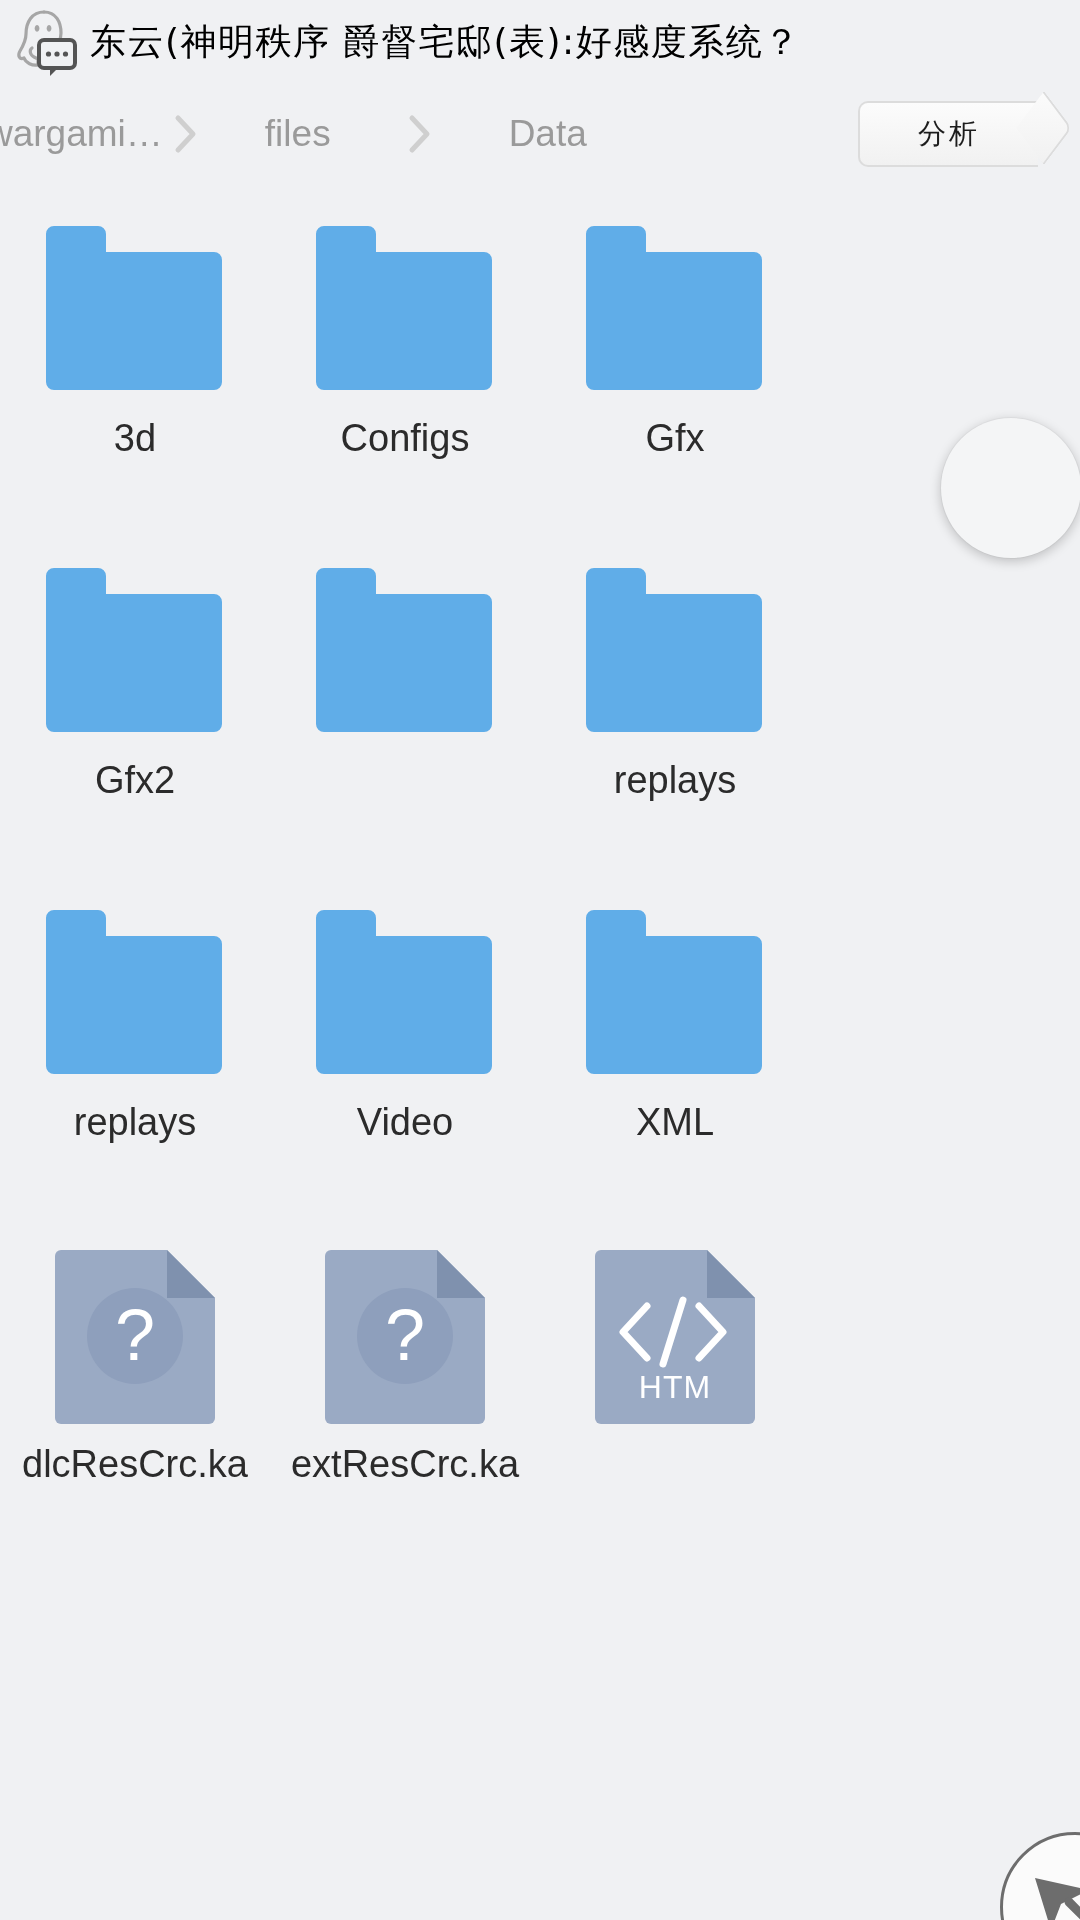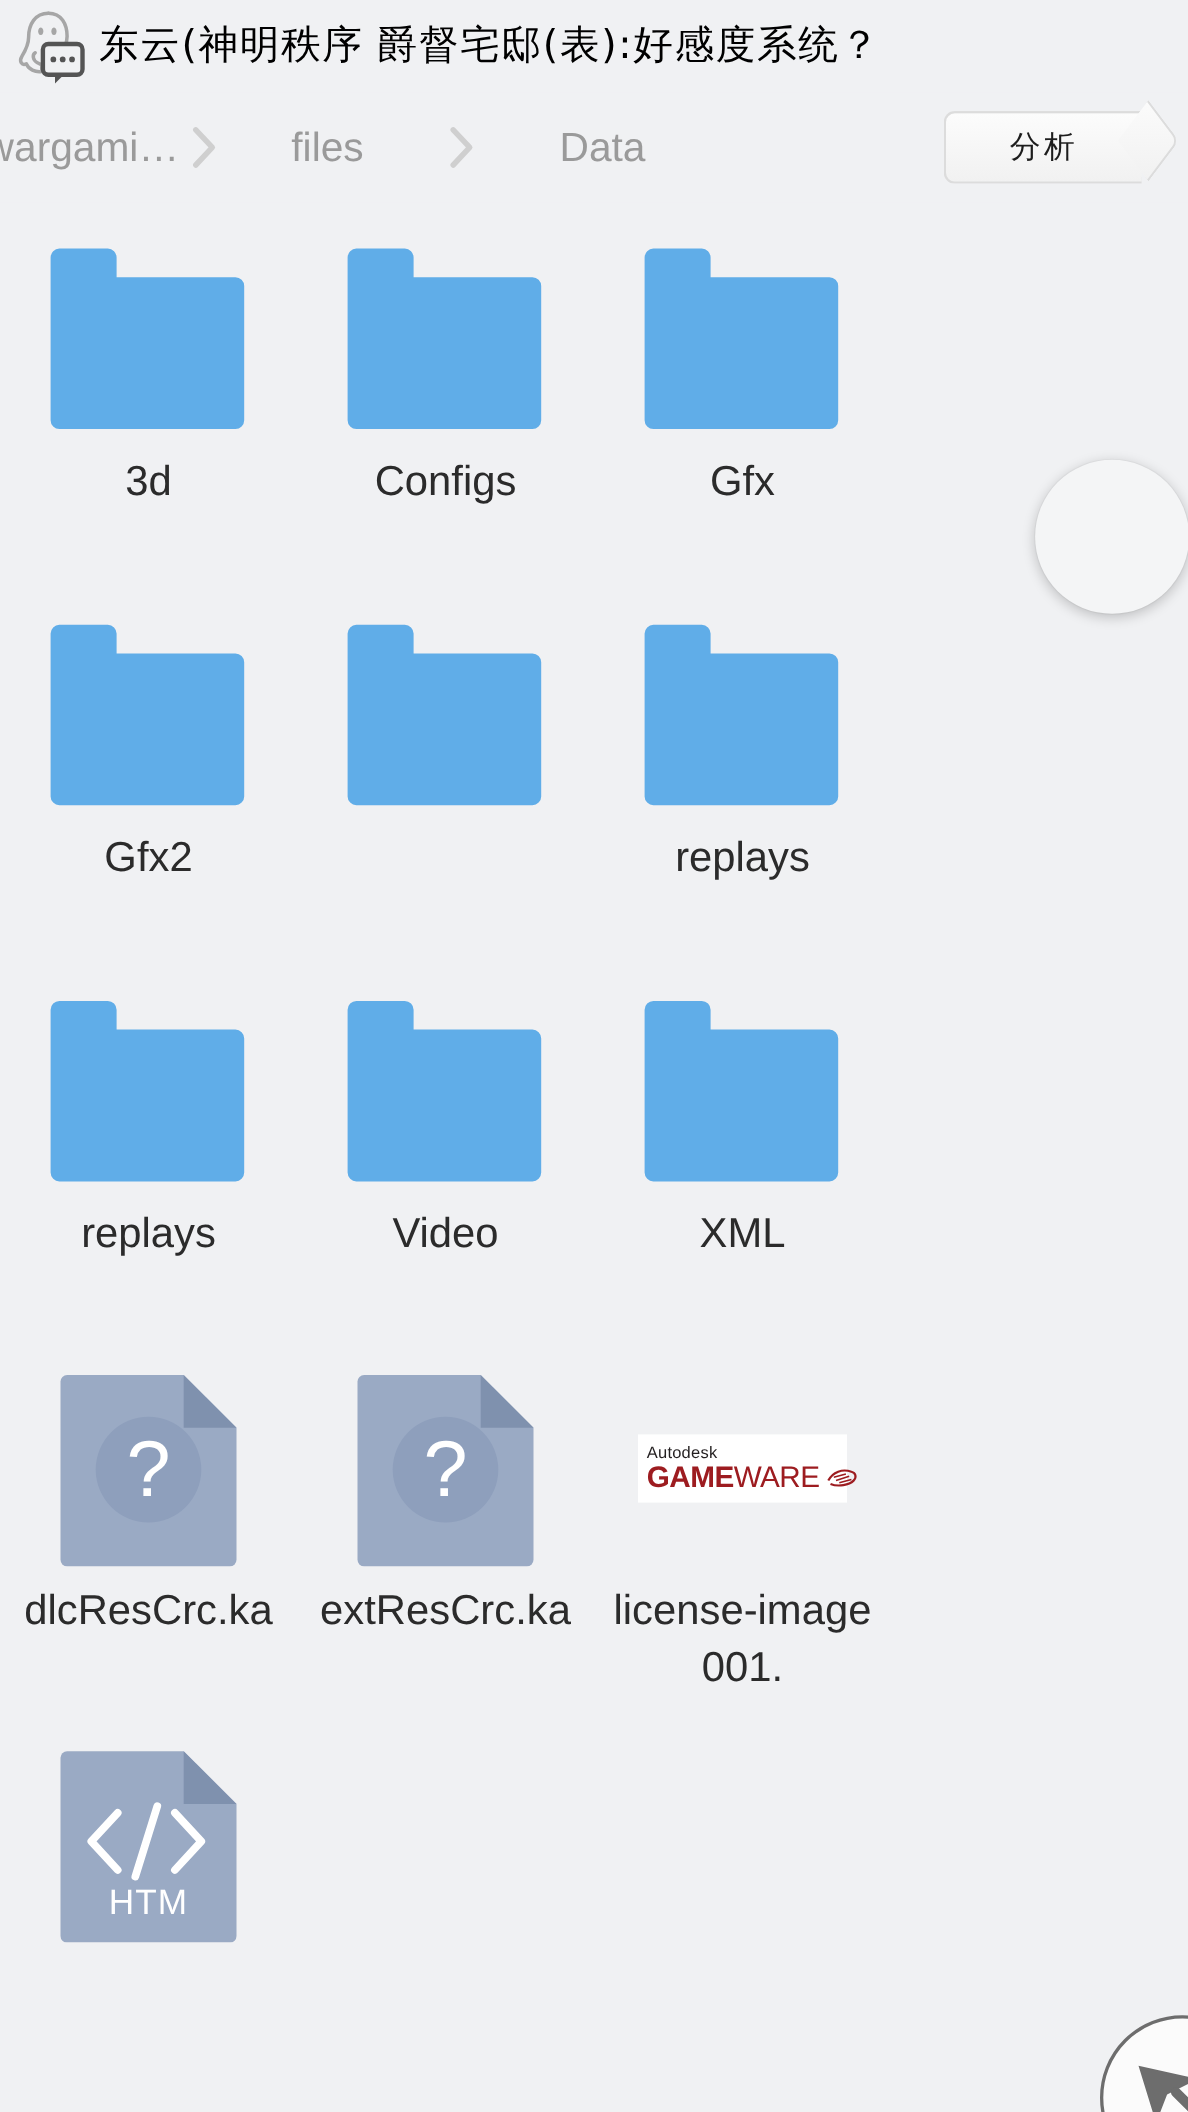--- a/index.html
+++ b/index.html
@@ -370,40 +370,20 @@
       <svg class="file-svg" viewBox="0 0 172 178" aria-hidden="true">
         <path d="M6 10 a6 6 0 0 1 6-6 h106 l48 48 v120 a6 6 0 0 1-6 6 H12 a6 6 0 0 1-6-6 Z" fill="#9aaac4"></path>
         <path d="M118 4 l48 48 h-48 Z" fill="#7f91ae"></path>
         <circle cx="86" cy="90" r="48" fill="#8e9fbc"></circle>
         <text x="86" y="114" text-anchor="middle" font-family="Liberation Sans, sans-serif" font-size="72" fill="#ffffff">?</text>
       </svg>
     </div>
     <div class="item-label">extResCrc.ka</div>
   </div>
 
-  <div class="grid-item">
-    <div class="icon-box">
-      <div class="thumb">
-        <div class="thumb-inner">
-          <div class="gw-top">Autodesk</div>
-          <div class="gw-main">
-            <span class="gw-bold">GAME</span>
-            <span class="gw-light">WARE</span>
-            <span class="gw-mark">
-              <svg width="30" height="22" viewBox="0 0 30 22" aria-hidden="true">
-                <path d="M3 14 C7 6 16 3 24 6 C28 7 29 11 26 14 C22 18 12 20 5 17" fill="none" stroke="#9d1c20" stroke-width="2"></path>
-                <path d="M8 11 L19 8 M10 14 L22 10 M13 16 L24 13" stroke="#9d1c20" stroke-width="1.4"></path>
-              </svg>
-            </span>
-          </div>
-        </div>
-      </div>
-    </div>
-    <div class="item-label">license-image001.</div>
-  </div>
 
   <div class="grid-item">
     <div class="icon-box">
       <svg class="file-svg" viewBox="0 0 172 178" aria-hidden="true">
         <path d="M6 10 a6 6 0 0 1 6-6 h106 l48 48 v120 a6 6 0 0 1-6 6 H12 a6 6 0 0 1-6-6 Z" fill="#9aaac4"></path>
         <path d="M118 4 l48 48 h-48 Z" fill="#7f91ae"></path>
         <path d="M58 60 L34 86 L58 112" fill="none" stroke="#ffffff" stroke-width="7" stroke-linecap="round" stroke-linejoin="round"></path>
         <path d="M110 60 L134 86 L110 112" fill="none" stroke="#ffffff" stroke-width="7" stroke-linecap="round" stroke-linejoin="round"></path>
         <path d="M94 54 L74 118" fill="none" stroke="#ffffff" stroke-width="7" stroke-linecap="round"></path>
         <text x="86" y="152" text-anchor="middle" font-family="Liberation Sans, sans-serif" font-size="32" fill="#ffffff" letter-spacing="1">HTM</text>

